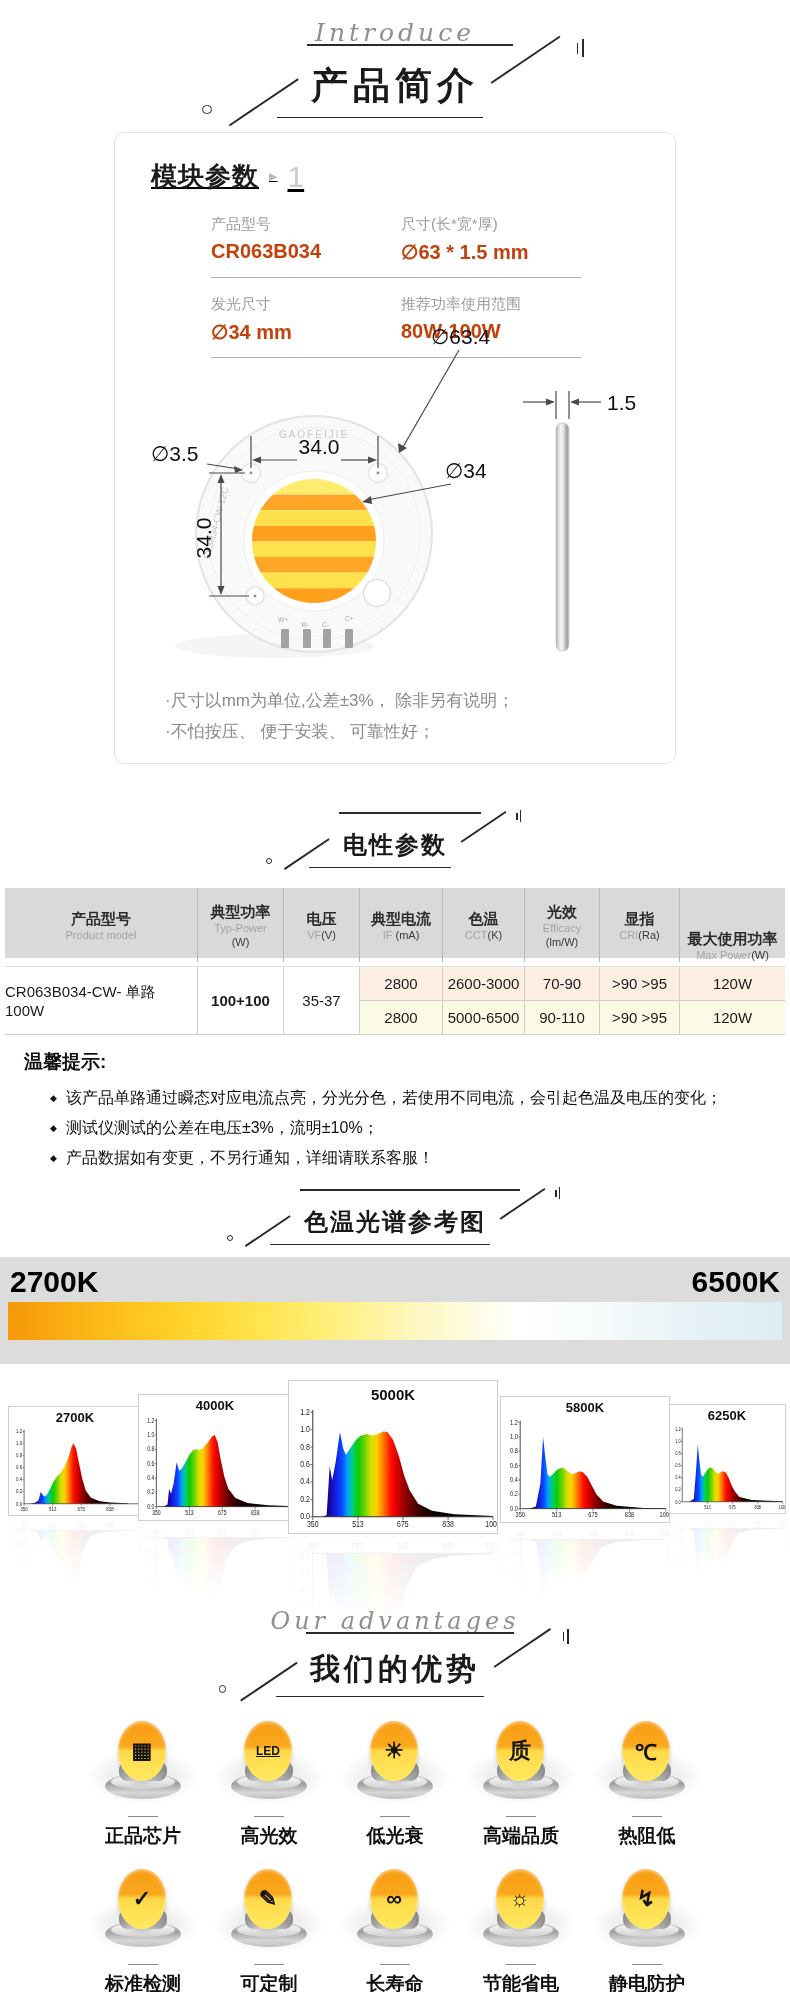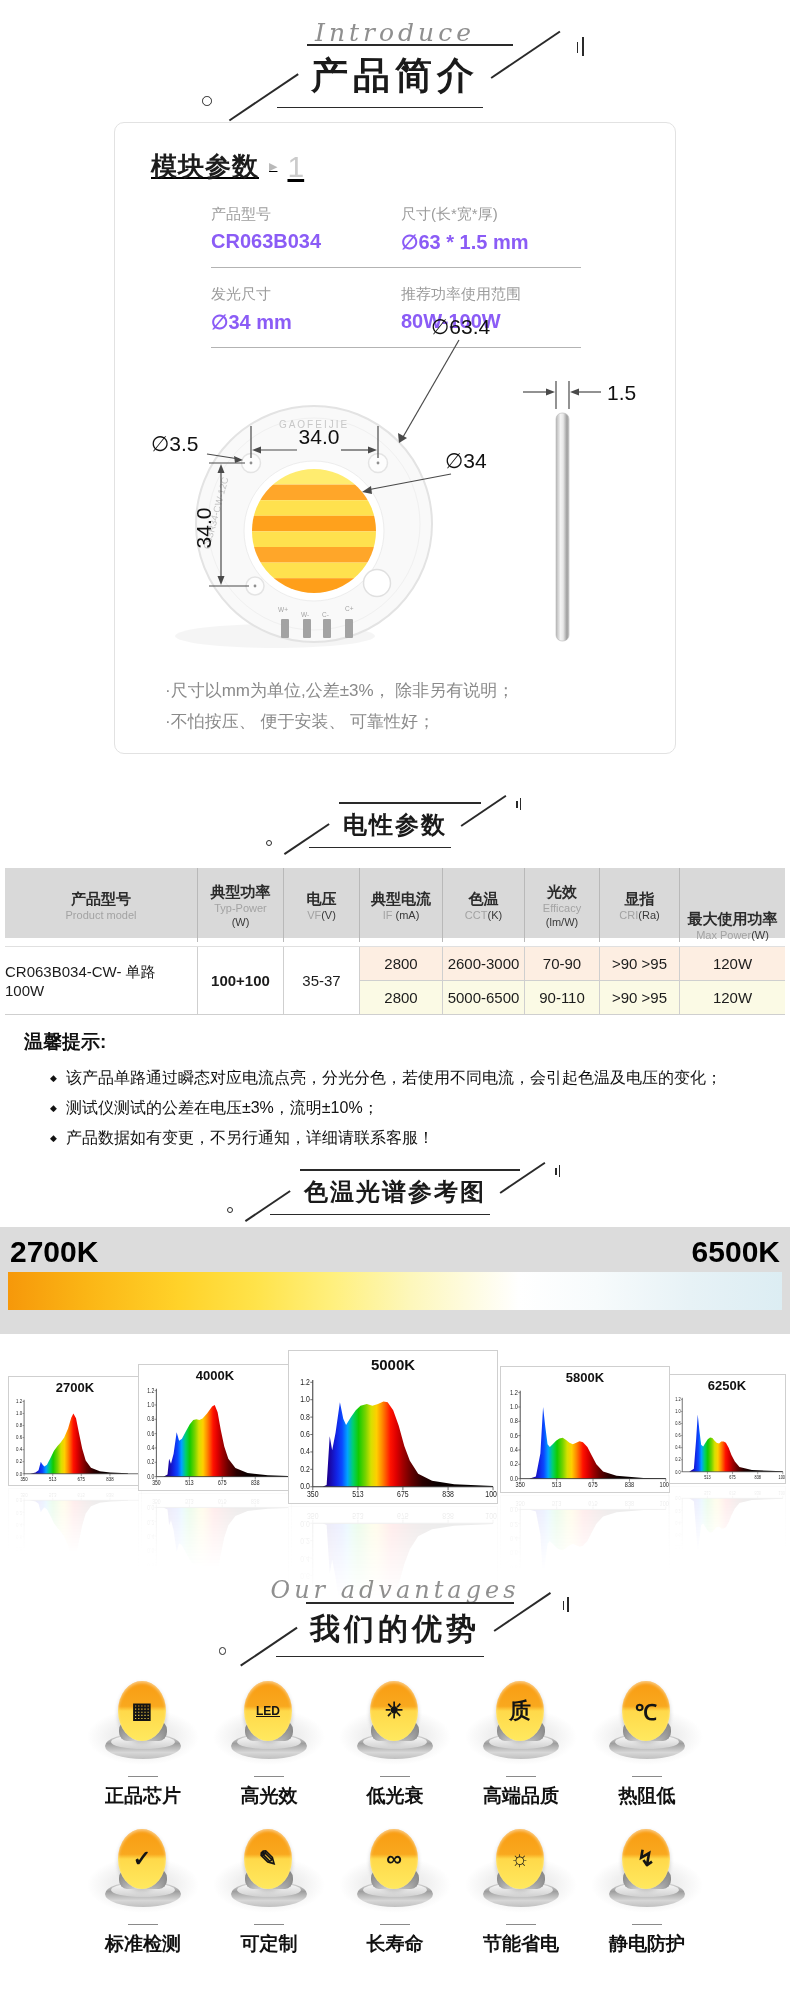--- a/index.html
+++ b/index.html
@@ -1,21 +1,21 @@
 <!DOCTYPE html>
 <html><head>
 <meta charset="utf-8">
 <style>
   * { margin:0; padding:0; box-sizing:border-box; }
   body { font-family:"Liberation Sans", sans-serif; background:#fff; }
   .page { position:relative; width:790px; height:1992px; margin:0 auto; background:#fff; overflow:hidden; }
 
   
   .fancy-wrap { text-align:center; }
-  .fancy { display:inline-block; position:relative; padding:7px 18px 7px; font-weight:bold; color:#1a1a1a; }
+  .fancy { display:inline-block; position:relative; padding:17px 18px 7px; font-weight:bold; color:#1a1a1a; }
   .fancy .topline { position:absolute; top:0; left:14px; right:-16px; height:1.5px; background:#2a2a2a; }
   .fancy .botline { position:absolute; bottom:0; left:-16px; right:14px; height:1.5px; background:#2a2a2a; }
   .fancy .ldiag { position:absolute; left:-2.1em; top:46%; width:2.25em; height:1.5px; background:#2a2a2a; transform:rotate(-34deg); transform-origin:right center; }
   .fancy .ldot { position:absolute; left:-2.45em; top:82%; width:0.26em; height:0.26em; border:1.5px solid #2a2a2a; border-radius:50%; background:#fff; }
   .fancy .rdiag { position:absolute; right:-2.1em; bottom:46%; width:2.25em; height:1.5px; background:#2a2a2a; transform:rotate(-34deg); transform-origin:left center; }
   .fancy .rtick { position:absolute; right:-2.35em; bottom:82%; width:1.5px; height:0.5em; background:#2a2a2a; }
   .fancy .rtick2 { position:absolute; right:-2.2em; bottom:86%; width:1.5px; height:0.3em; background:#2a2a2a; }
   .fancy .over { position:absolute; bottom:96%; left:50%; transform:translateX(-50%); white-space:nowrap;
                  font-family:"DejaVu Serif", serif; font-style:italic; font-weight:normal; color:#8f8f8f; letter-spacing:4px; }
 
@@ -25,21 +25,21 @@
 
   
   .module-card { position:relative; width:562px; height:632px; margin:14px auto 0; border:1px solid #e2e2e2; border-radius:10px; background:#fff; }
   .mc-head { position:absolute; left:36px; top:26px; display:flex; align-items:center; gap:10px;text-decoration:underline; }
   .mc-title { font-size:26px; font-weight:bold; color:#1c1c1c; letter-spacing:1px; }
   .mc-arrow { font-size:11px; color:#b9b9b9; }
   .mc-num { font-size:30px; color:#cbcbcb; }
   .mc-params { position:absolute; left:96px; top:82px; }
   .param-row { width:370px; display:grid; grid-template-columns:190px 1fr; border-bottom:1px solid #b3b3b3; padding-bottom:13px; margin-bottom:17px; }
   .p-label { font-size:15px; color:#9c9c9c; margin-bottom:6px; }
-  .p-value { font-size:20px; color:#8b5cf6; font-weight:600; }
+  .p-value { font-size:20px; color:#c2410c; font-weight:600; }
   .diagram { position:absolute; left:0; top:183px; width:562px; height:365px; }
   .d-dim { font-size:21px; fill:#111; font-family:"Liberation Sans",sans-serif; }
   .d-line { stroke:#4a4a4a; stroke-width:1.2; fill:none; }
   .d-arrow { fill:#4a4a4a; }
   .mc-notes { position:absolute; left:50px; top:552px; }
   .mc-notes div { font-size:17px; color:#8a8a8a; line-height:31px; }
 
   .ft-mid { font-size:24px; letter-spacing:2px; }
   .fw-elec { margin-top:48px; }
 

